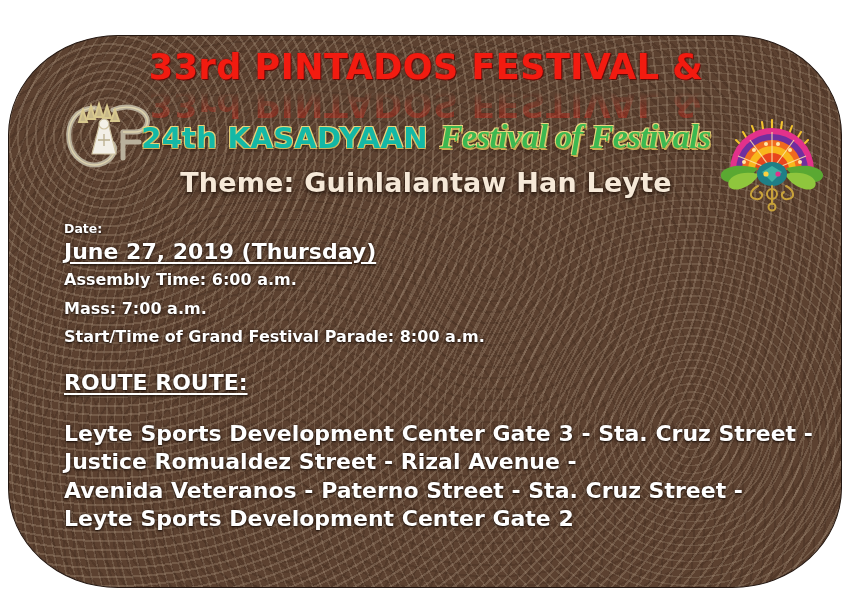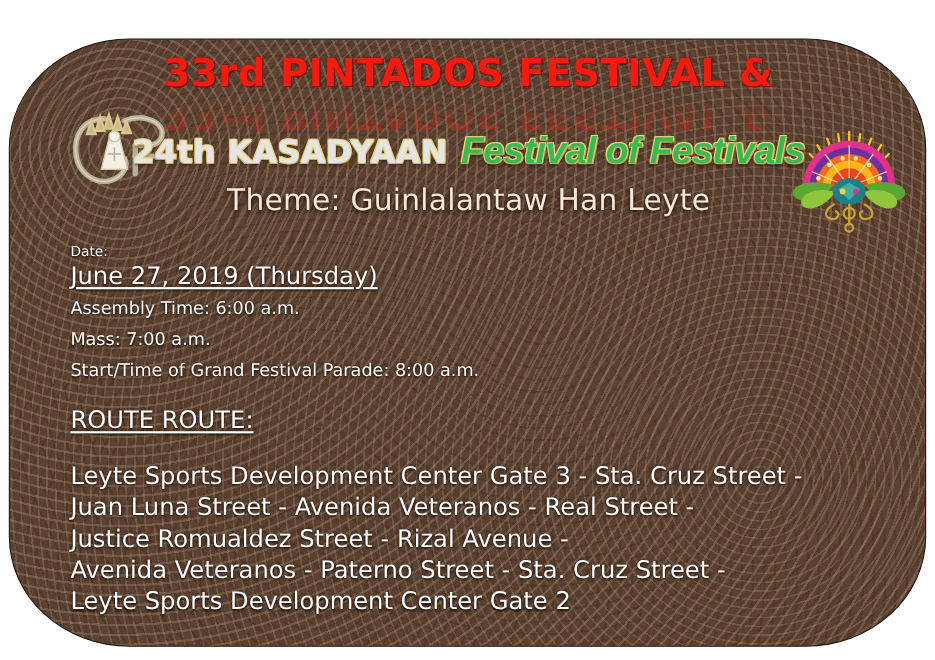--- a/index.html
+++ b/index.html
@@ -157,30 +157,30 @@
     left: 0;
     top: 82px;
     width: 834px;
     text-align: center;
     white-space: nowrap;
   }
   #title-line2-bold {
     font-family: "DejaVu Sans", sans-serif;
     font-weight: bold;
     font-size: 29px;
-    color: #e5e5e5;
+    color: #14b8a6;
     letter-spacing: .3px;
     text-shadow:
       -1px -1px 0 #e9d37a, 1px -1px 0 #e9d37a,
       -1px 1px 0 #cdb45c, 1px 1px 0 #cdb45c,
       0 2px 3px rgba(30,12,0,.65);
     vertical-align: baseline;
   }
   #title-line2-script {
-    font-family: Liberation Sans, sans-serif;
+    font-family: Liberation Serif, serif;
     font-style: italic;
     font-weight: bold;
     font-size: 34px;
     color: #3cb851;
     letter-spacing: -.5px;
     margin-left: 12px;
     text-shadow:
       -1px -1px 0 #ead77e, 1px -1px 0 #ead77e,
       -1px 1px 0 #c8ad55, 1.5px 1.5px 0 #c8ad55,
       0 3px 4px rgba(30,12,0,.7);
@@ -188,38 +188,38 @@
   }
 
   
   #theme-line {
     position: absolute;
     left: 0;
     top: 131px;
     width: 834px;
     text-align: center;
     font-family: "DejaVu Sans", sans-serif;
-    font-weight: normal;
+    font-weight: bold;
     font-size: 27px;
     color: #f6e9d8;
     letter-spacing: .2px;
     text-shadow: 0 2px 4px rgba(25,12,4,.85), 0 0 2px rgba(25,12,4,.6);
   }
 
   
   #body-block {
     position: absolute;
     left: 55px;
     top: 186px;
     width: 760px;
   }
   .txt {
     color: #ffffff;
     font-family: "DejaVu Sans", sans-serif;
-    font-weight: normal;
+    font-weight: bold;
     text-shadow: 0 1px 2px rgba(20,10,4,.9), 0 0 3px rgba(20,10,4,.55);
     white-space: nowrap;
   }
   #date-label {
     font-size: 12.5px;
     line-height: 14px;
     margin-bottom: 2px;
   }
   #date-value {
     font-size: 22px;
@@ -362,21 +362,20 @@
       <div class="txt" id="date-value"> June 27, 2019 (Thursday)</div>
 
       <div class="txt info-line">Assembly Time: 6:00 a.m.</div>
       <div class="txt info-line">Mass: 7:00 a.m.</div>
       <div class="txt info-line">Start/Time of Grand Festival Parade: 8:00 a.m.</div>
 
       <div class="txt" id="route-heading">ROUTE ROUTE:</div>
 
       <div id="route-list">
         <div class="txt route-line">Leyte Sports Development Center Gate 3 - Sta. Cruz Street -</div>
-        <div class="txt route-line">Juan Luna Street - Avenida Veteranos - Real Street -</div>
         <div class="txt route-line">Justice Romualdez Street - Rizal Avenue -</div>
         <div class="txt route-line">Avenida Veteranos - Paterno Street - Sta. Cruz Street -</div>
         <div class="txt route-line">Leyte Sports Development Center Gate 2</div>
       </div>
     </div>
 
   </div>
 </div>
 
 </body></html>

